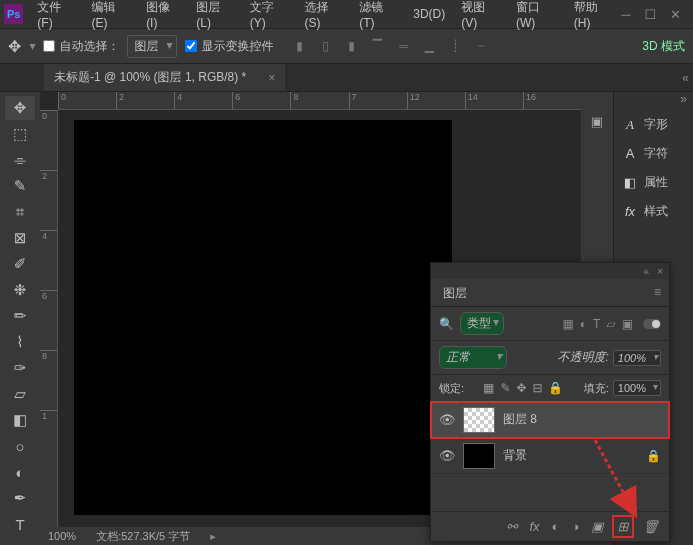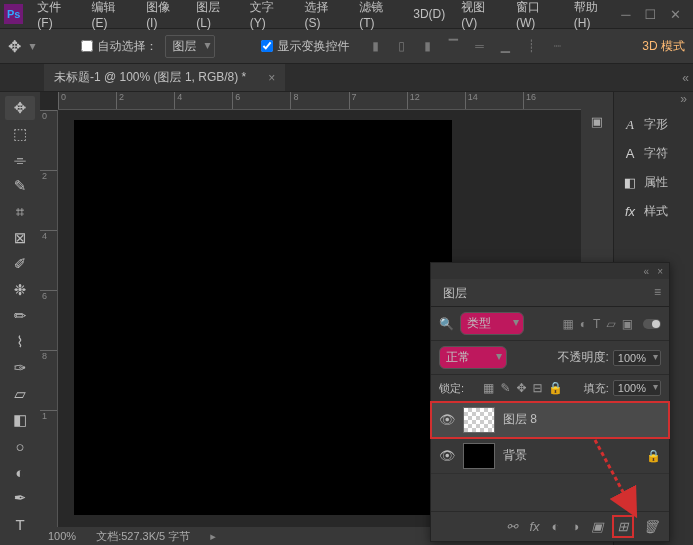--- a/index.html
+++ b/index.html
@@ -4,27 +4,27 @@
 <style>
 * { margin: 0; padding: 0; box-sizing: border-box; font-family: "Microsoft YaHei", sans-serif; }
 body { background: #323232; color: #c0c0c0; font-size: 12px; width: 693px; height: 545px; overflow: hidden; position: relative; }
 .menubar { display: flex; align-items: center; height: 28px; background: #323232; padding: 0 4px; }
 .ps-logo { width: 20px; height: 20px; background: #701a75; color: #31a8ff; display: flex; align-items: center; justify-content: center; font-weight: bold; font-size: 11px; margin-right: 6px; }
 .menu-item { padding: 4px 8px; cursor: pointer; }
 .win-controls { margin-left: auto; display: flex; gap: 14px; padding-right: 8px; color: #888; }
 .win-btn { cursor: pointer; font-size: 13px; }
 .optionsbar { display: flex; align-items: center; height: 36px; background: #383838; border-top: 1px solid #222; border-bottom: 1px solid #222; padding: 0 8px; gap: 8px; }
 .opt-move { font-size: 16px; }
-.opt-check { display: flex; align-items: center; gap: 4px; margin-left: 38px; }
+.opt-check { display: flex; align-items: center; gap: 4px; }
 .opt-check input { width: 12px; height: 12px; }
 .opt-select { background: #3a3a3a; border: 1px solid #555; color: #c0c0c0; padding: 2px 18px 2px 6px; position: relative; border-radius: 2px; }
 .opt-select::after { content: "▾"; position: absolute; right: 4px; top: 2px; color: #888; }
 .opt-icons { display: flex; gap: 6px; margin-left: 8px; }
 .opt-icon { width: 20px; height: 20px; display: flex; align-items: center; justify-content: center; color: #777; cursor: pointer; }
-.opt-3d { color: #fdba74; margin-left: auto; }
+.opt-3d { color: #86efac; margin-left: auto; }
 .tabbar { display: flex; align-items: center; height: 28px; background: #2d2d2d; border-bottom: 1px solid #222; padding-left: 44px; }
 .doc-tab { display: flex; align-items: center; gap: 22px; padding: 0 10px; height: 100%; background: #383838; }
 .tab-close { color: #888; cursor: pointer; }
 .tabbar-right { margin-left: auto; padding-right: 4px; color: #888; }
 .workspace { display: flex; height: calc(545px - 28px - 36px - 28px); }
 .toolbar { width: 40px; background: #383838; display: flex; flex-direction: column; align-items: center; padding-top: 4px; gap: 2px; }
 .tool { width: 30px; height: 24px; display: flex; align-items: center; justify-content: center; cursor: pointer; color: #bbb; font-size: 15px; border-radius: 2px; }
 .tool.active { background: #454545; }
 .canvas-area { flex: 1; background: #282828; position: relative; }
 .ruler-h { position: absolute; top: 0; left: 18px; right: 0; height: 18px; background: #383838; border-bottom: 1px solid #555; display: flex; overflow: hidden; }
@@ -38,27 +38,27 @@
 .panel-item { display: flex; align-items: center; gap: 6px; padding: 6px 8px; cursor: pointer; }
 .panel-icon { width: 16px; height: 16px; display: flex; align-items: center; justify-content: center; font-size: 13px; color: #ccc; }
 .mini-strip { width: 32px; background: #383838; display: flex; flex-direction: column; align-items: center; padding-top: 18px; gap: 6px; }
 .mini-btn { width: 22px; height: 22px; display: flex; align-items: center; justify-content: center; color: #aaa; cursor: pointer; font-size: 13px; }
 
 .layers-panel { position: absolute; top: 262px; left: 430px; width: 240px; height: 280px; background: #383838; border: 1px solid #222; box-shadow: 0 2px 10px rgba(0,0,0,.5); }
 .lp-header { display: flex; align-items: center; height: 16px; background: #323232; padding: 0 6px; color: #888; justify-content: flex-end; gap: 8px; font-size: 10px; }
 .lp-tab { display: flex; height: 28px; border-bottom: 1px solid #222; }
 .lp-tabname { padding: 6px 12px; background: #383838; }
 .lp-filters { display: flex; align-items: center; gap: 6px; padding: 5px 8px; border-bottom: 1px solid #2a2a2a; }
-.lp-filter-sel { background: #be185d; border: 1px solid #555; color: #c0c0c0; padding: 2px 32px 2px 6px; position: relative; border-radius: 6px; flex-shrink: 0; }
+.lp-filter-sel { background: #14532d; border: 1px solid #555; color: #c0c0c0; padding: 2px 12px 2px 6px; position: relative; border-radius: 6px; flex-shrink: 0; }
 .lp-filter-sel::after { content: "▾"; position: absolute; right: 4px; top: 2px; color: #888; }
 .lp-filter-icons { display: flex; gap: 6px; color: #888; margin-left: auto; }
 .lp-filter-icons span { cursor: pointer; font-size: 12px; }
 .lp-toggle { width: 18px; height: 10px; background: #555; border-radius: 5px; position: relative; margin-left: 4px; }
 .lp-toggle::after { content: ""; position: absolute; right: 1px; top: 1px; width: 8px; height: 8px; background: #ccc; border-radius: 50%; }
-.lp-blend { display: flex; align-items: center; padding: 5px 8px; border-bottom: 1px solid #2a2a2a; }
+.lp-blend { display: flex; align-items: center; padding: 5px 8px; border-bottom: 1px solid #2a2a2a; font-style: italic; }
 .lp-opacity { margin-left: auto; display: flex; align-items: center; gap: 4px; text-align: right; }
 .lp-val { background: #2d2d2d; border: 1px solid #555; padding: 1px 14px 1px 4px; position: relative; border-radius: 2px; font-size: 11px; }
 .lp-val::after { content: "▾"; position: absolute; right: 2px; top: 0; color: #888; font-size: 10px; }
 .lp-lock { display: flex; align-items: center; gap: 19px; padding: 5px 8px; border-bottom: 1px solid #2a2a2a; font-size: 11px; }
 .lp-lock-icons { display: flex; gap: 6px; color: #999; }
 .lp-lock-icons span { font-size: 12px; }
 .lp-list { }
 .lp-layer { display: flex; align-items: center; height: 36px; padding: 0 8px; gap: 8px; border-bottom: 1px solid #303030; }
 .lp-layer.selected { background: #4a4a4a; outline: 2px solid #d32f2f; outline-offset: -1px; }
 .lp-eye { width: 16px; color: #bbb; font-size: 13px; }

